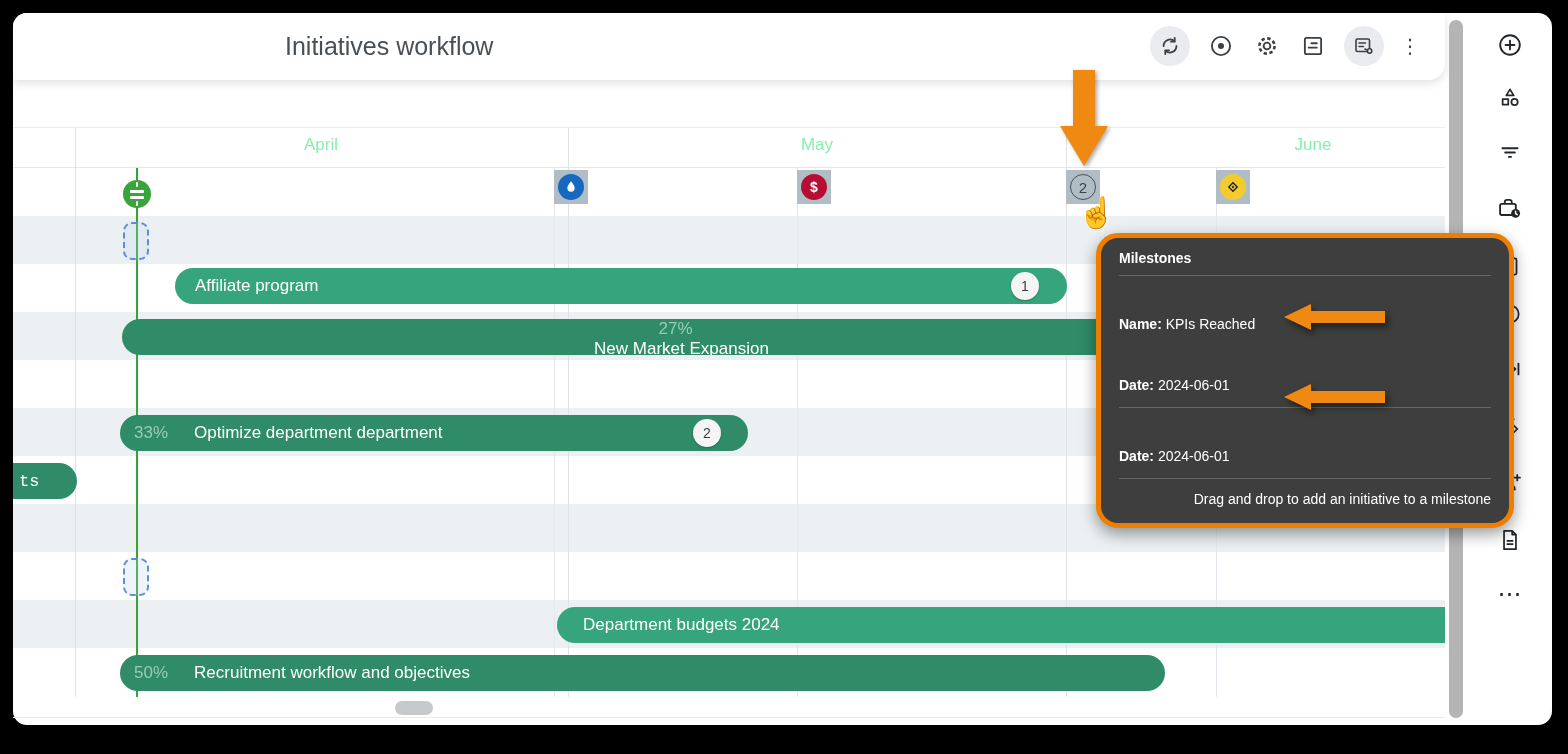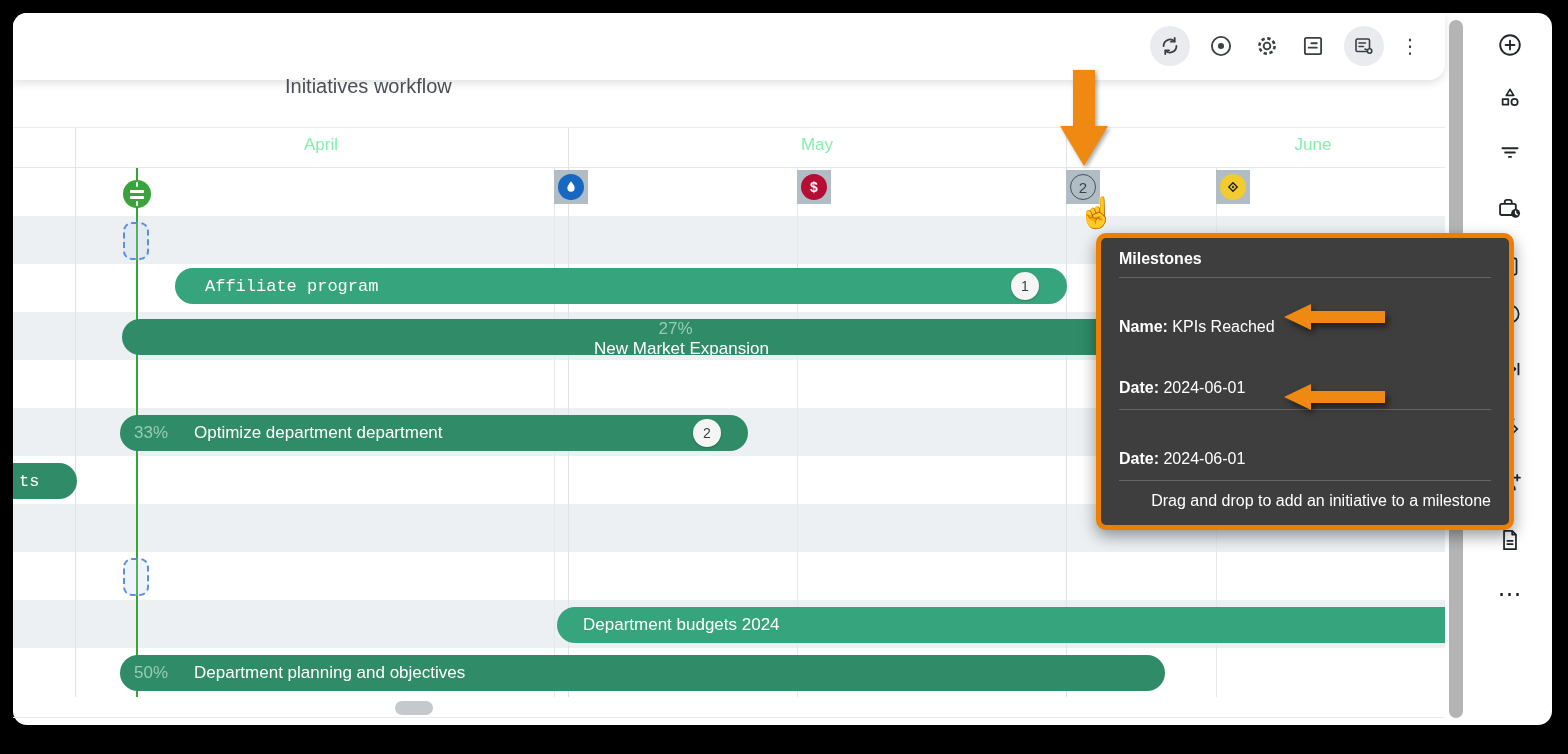--- a/index.html
+++ b/index.html
@@ -38,31 +38,31 @@
   .ms-yellow{ background:#f2cc2e; }
 
   
   .bar { height:36px; border-radius:18px; display:flex; align-items:center; color:#fff; font-size:17px; z-index:3; white-space:nowrap; overflow:hidden; }
   .bar .pct { color:#96cdb2; margin:0 0 0 14px; }
   .bar .lbl { margin-left:26px; }
   .bar.light { background:#36a47d; }
   .bar.dark  { background:#2f8b68; }
   .badge { position:absolute; top:4px; width:28px; height:28px; border-radius:50%; background:#f5f5f5; color:#3a3f44; font-size:14px; display:flex; align-items:center; justify-content:center; box-shadow:0 1px 2px rgba(0,0,0,.25); }
   .b1 { left:175px; top:268px; width:892px; }
-  .b1 .lbl { margin-left:30px;font-family:Liberation Mono, monospace; }
+  .b1 .lbl { margin-left:20px; }
   .b2 { left:122px; top:319px; width:1093px;flex-direction:column; }
   .b3 { left:120px; top:415px; width:628px;text-align:center; }
   .b4 { left:13px;  top:463px; width:64px; border-radius:0 18px 18px 0; }
   .b4 .lbl { margin-left:6px;font-family:Liberation Mono, monospace; }
   .b5 { left:557px; top:607px; width:888px; border-radius:18px 0 0 18px; }
   .b6 { left:120px; top:655px; width:1045px; }
 
   
   .toolbar { left:13px; top:13px; width:1432px; height:67px; background:#fff; border-radius:14px 0 16px 0; box-shadow:0 3px 8px rgba(60,64,67,.16); z-index:4; }
-  .title { position:absolute; left:272px; top:0; line-height:67px; font-size:20px; color:#4a4f55;margin-top:40px; }
+  .title { position:absolute; left:272px; top:0; line-height:67px; font-size:25px; color:#4a4f55; }
   .tb-icons { position:absolute; left:1137px; top:13px; height:40px; display:flex; align-items:center; gap:16px; }
   .icon-btn { width:30px; height:30px; display:flex; align-items:center; justify-content:center; color:#3c4043; }
   .icon-btn.circled { width:40px; height:40px; border-radius:50%; background:#e9ebee; }
   .kebab { font-size:20px; color:#3c4043; width:16px; text-align:center; letter-spacing:0; }
 
   
   .vscroll { left:1449px; top:20px; width:14px; height:698px; border-radius:7px; background:#b4b4b4; z-index:5; }
   .hthumb  { left:395px; top:701px; width:38px; height:14px; border-radius:7px; background:#c6c9cc; z-index:5; }
 
   
@@ -72,21 +72,21 @@
 
   
   .big-arrow { z-index:7; filter:drop-shadow(2px 2px 2px rgba(0,0,0,.35)); }
   .big-arrow .shaft { position:absolute; left:1073px; top:70px; width:22px; height:58px; background:#f08912; }
   .big-arrow .head  { position:absolute; left:1060px; top:126px; width:0; height:0; border-left:24px solid transparent; border-right:24px solid transparent; border-top:40px solid #f08912; }
 
   
   .cursor { left:1078px; top:195px; font-size:30px; color:#111; text-shadow:0 0 2px #fff; z-index:12; }
 
   
-  .tooltip { left:1096px; top:233px; width:418px; background:#3e3e3e; border:5px solid #ee7e00; border-radius:10px; color:#fff; padding:12px 18px 13px; font-size:16px; z-index:10; box-shadow:0 6px 16px rgba(0,0,0,.4); }
+  .tooltip { left:1096px; top:233px; width:418px; background:#3e3e3e; border:5px solid #ee7e00; border-radius:22px; color:#fff; padding:12px 18px 13px; font-size:14px; z-index:10; box-shadow:0 6px 16px rgba(0,0,0,.4); }
   .tt-title { font-weight:bold; margin-bottom:9px; }
   .tt-hr { border:0; border-top:1px solid #656565; margin:9px 0; }
   .tt-line { line-height:25px;margin-top:36px; }
   .tt-line b { font-weight:bold; }
   .tt-footer { margin-top:3px; line-height:22px;text-align:right; }
   .tip-arrow { position:absolute; display:flex; filter:drop-shadow(3px 4px 3px rgba(0,0,0,.5)); }
   .tip-arrow .head { width:0; height:0; border-top:13px solid transparent; border-bottom:13px solid transparent; border-right:27px solid #f08912; }
   .tip-arrow .shaft { width:74px; height:12px; margin-top:7px; background:#f08912; }
   .ta1 { left:183px; top:66px; }
   .ta2 { left:183px; top:146px; }
@@ -167,21 +167,21 @@
   <span class="badge" style="right:27px">2</span>
 </div>
 <div class="abs bar dark b4">
   <span class="lbl">ts</span>
 </div>
 <div class="abs bar light b5">
   <span class="lbl">Department budgets 2024</span>
 </div>
 <div class="abs bar dark b6">
   <span class="pct">50%</span>
-  <span class="lbl">Department planning and objectives</span>
+  <span class="lbl">Recruitment workflow and objectives</span>
 </div>
 
 <div class="abs toolbar">
   <div class="title">Initiatives workflow</div>
   <div class="tb-icons">
     <div class="icon-btn circled">
       <svg width="24" height="24" viewBox="0 0 24 24" fill="none" stroke="#3c4043" stroke-width="1.8" stroke-linecap="round">
         <path d="M5.6 12a6.4 6.4 0 0 1 10.9-4.6"></path>
           <path d="M16.7 3.9v3.8h-3.8" stroke-linejoin="round"></path>
         <path d="M18.4 12a6.4 6.4 0 0 1-10.9 4.6"></path>

